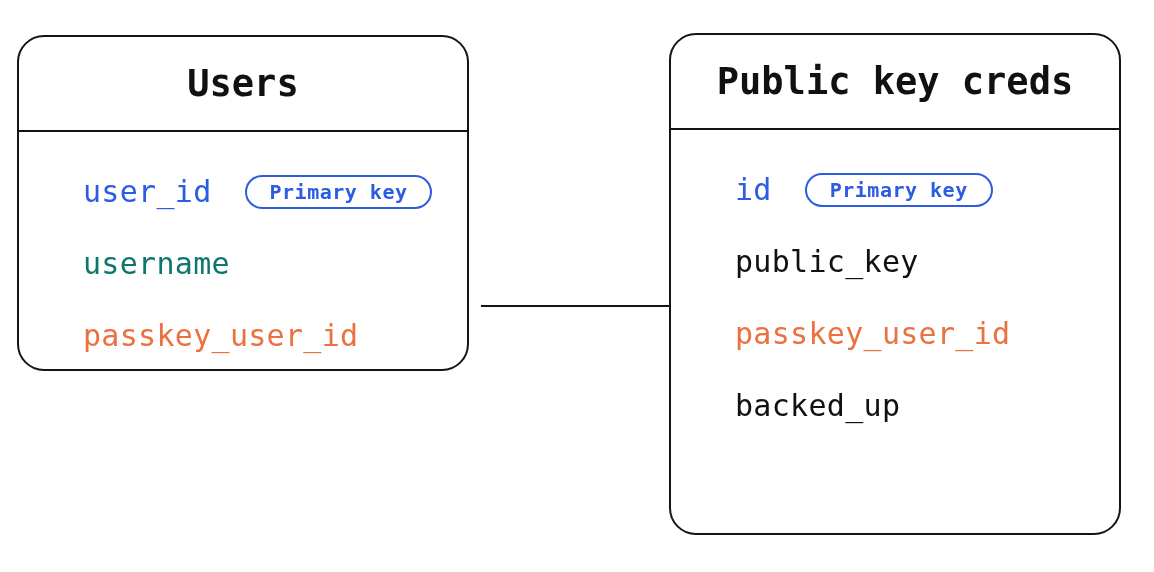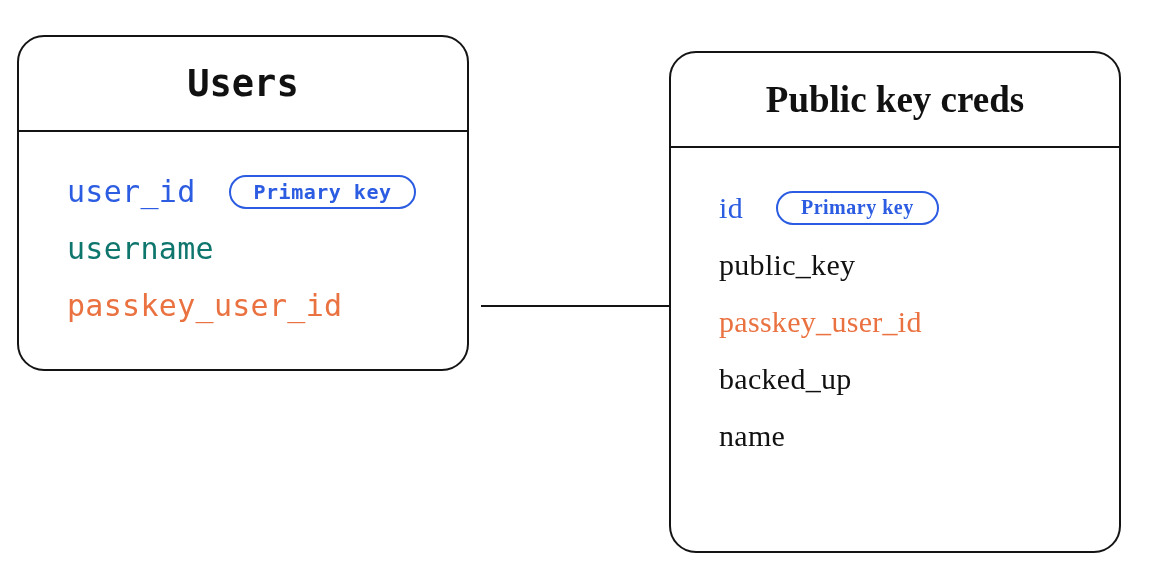--- a/index.html
+++ b/index.html
@@ -22,43 +22,43 @@
     box-sizing: border-box;
   }
   .table-box.users {
     left: 17px;
     top: 35px;
     width: 452px;
     height: 336px;
   }
   .table-box.creds {
     left: 669px;
-    top: 51px;
+    top: 33px;
     width: 452px;
     height: 502px;
-    font-family: Liberation Serif, serif;
   }
   .table-header {
     height: 93px;
     border-bottom: 2px solid #141414;
     display: flex;
     align-items: center;
     justify-content: center;
   }
   .table-title {
     font-weight: 700;
     font-size: 37px;
     color: #111111;
     letter-spacing: 0px;
     white-space: nowrap;
   }
   .table-fields {
-    padding: 31px 0 0 48px;
+    padding: 31px 0 0 64px;
     display: flex;
     flex-direction: column;
+    gap: 15px;
   }
   .field-row {
     height: 57px;
     display: flex;
     align-items: center;
     white-space: nowrap;
   }
   .field-name {
     font-size: 30px;
     letter-spacing: 0.3px;
@@ -119,17 +119,14 @@
       </div>
       <div class="field-row">
         <span class="field-name" style="color: rgb(17, 17, 17);">public_key</span>
       </div>
       <div class="field-row">
         <span class="field-name" style="color: rgb(234, 113, 64);">passkey_user_id</span>
       </div>
       <div class="field-row">
         <span class="field-name" style="color: rgb(17, 17, 17);">backed_up</span>
       </div>
-      <div class="field-row">
-        <span class="field-name" style="color: rgb(17, 17, 17);">name</span>
-      </div>
     </div>
 </div>
 
 </body></html>

